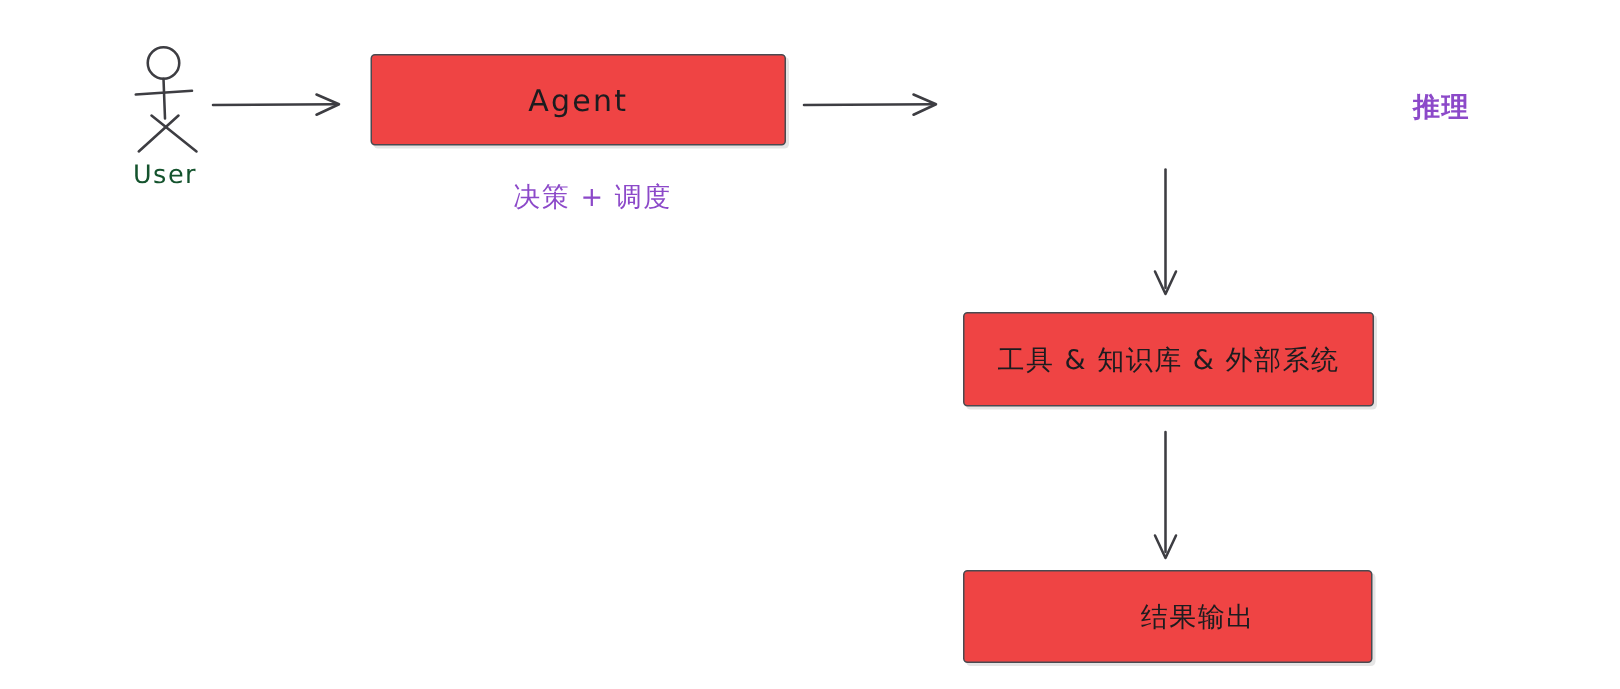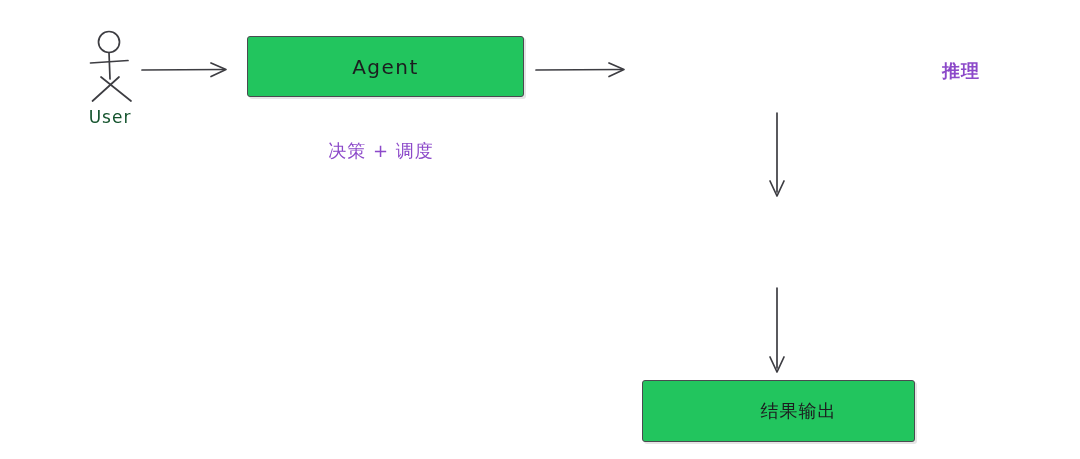--- a/index.html
+++ b/index.html
@@ -18,21 +18,21 @@
   .shapes {
     position: absolute;
     left: 0;
     top: 0;
   }
   .node {
     position: absolute;
     box-sizing: border-box;
     border: 1.6px solid #4a4a50;
     border-radius: 3px;
-    background: #22c55e;
+    background: #ef4444;
     box-shadow: 2px 2px 0 rgba(0,0,0,0.10);
     display: flex;
     align-items: center;
     justify-content: center;
     color: #1c1c1f;
   }
   .node-en {
     font-size: 20px;
     letter-spacing: 1.5px;
     font-weight: 500;
@@ -59,24 +59,23 @@
     font-weight: 500;
   }
   .note {
     position: absolute;
     font-size: 18px;
     font-weight: 500;
     letter-spacing: 1px;
     text-align: center;
   }
   .note-agent {
-    left: 286px;
+    left: 300px;
     top: 119px;
     width: 190px;
-    margin-top: 20px;
   }
   .note-llmchain {
     left: 942px;
     top: 59px;
     width: 80px;
     text-align: left;
   }
 </style>
 </head>
 <body>
@@ -114,20 +113,23 @@
     </g>
   </svg>
 
   <div class="label user-label">User</div>
 
   <div class="node node-en node-agent">
     <span>Agent</span>
   </div>
 
 
+  <div class="node node-zh node-tools">
+    <span>工具 &amp; 知识库 &amp; 外部系统</span>
+  </div>
 
   <div class="node node-zh node-output">
     <span>结果输出</span>
   </div>
 
   <div class="note note-agent" style="color: rgb(140, 73, 201);">决策 + 调度</div>
 
   <div class="note note-llmchain" style="color: rgb(140, 73, 201); font-weight: bold;">推理</div>
 
 </div>

